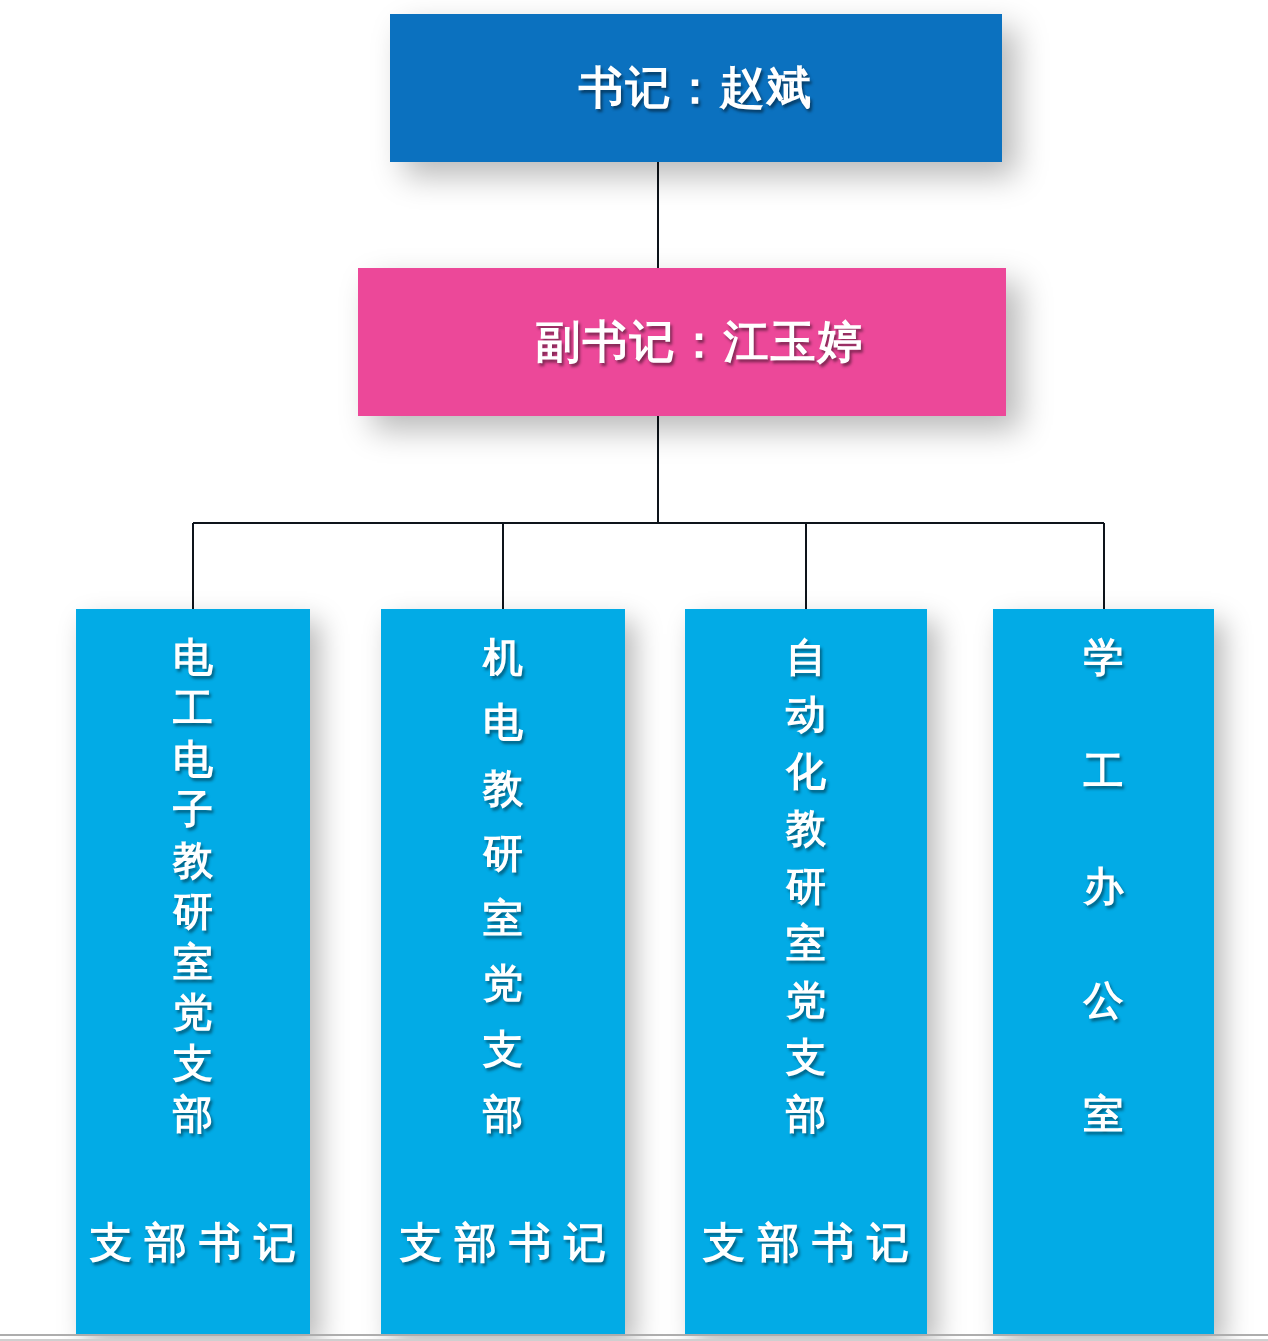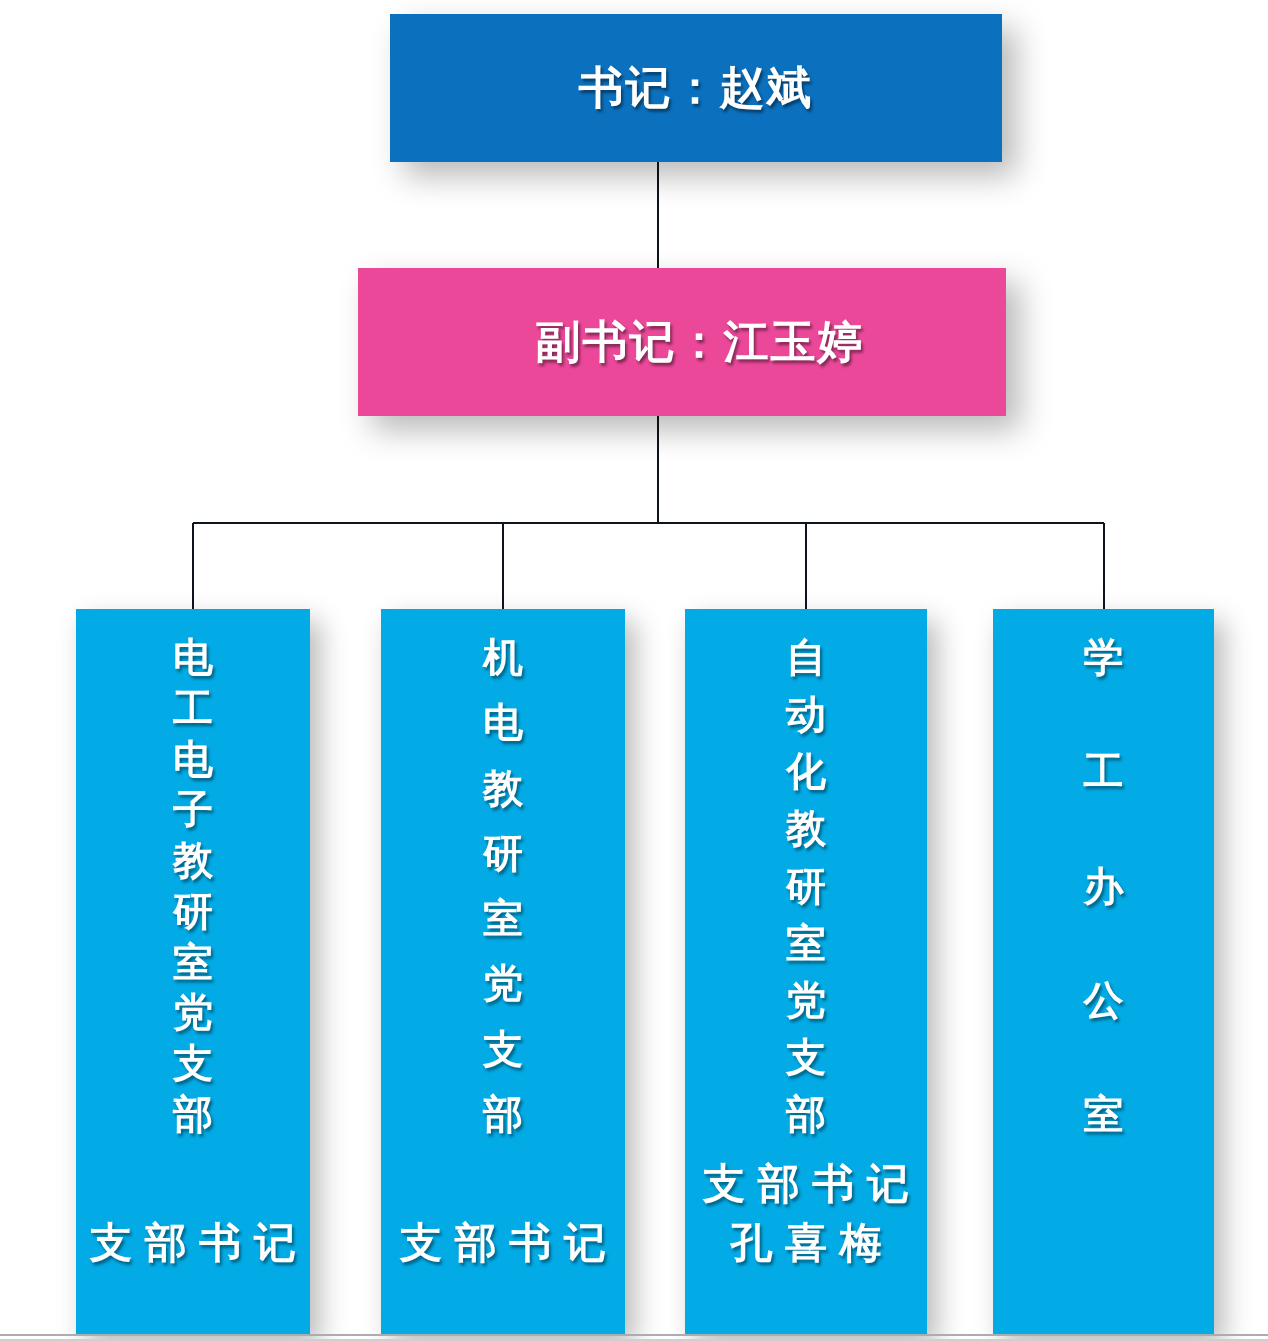--- a/index.html
+++ b/index.html
@@ -151,21 +151,20 @@
         <span>化</span>
         <span>教</span>
         <span>研</span>
         <span>室</span>
         <span>党</span>
         <span>支</span>
         <span>部</span>
       </div>
     <div class="names">
       <span class="line">支部书记</span>
-      <span class="line">孔喜梅</span>
     </div>
   </div>
 
   <div class="branch-box b4" style="background-color: rgb(2, 171, 230);">
     <div class="vtitle">
         <span>学</span>
         <span>工</span>
         <span>办</span>
         <span>公</span>
         <span>室</span>

